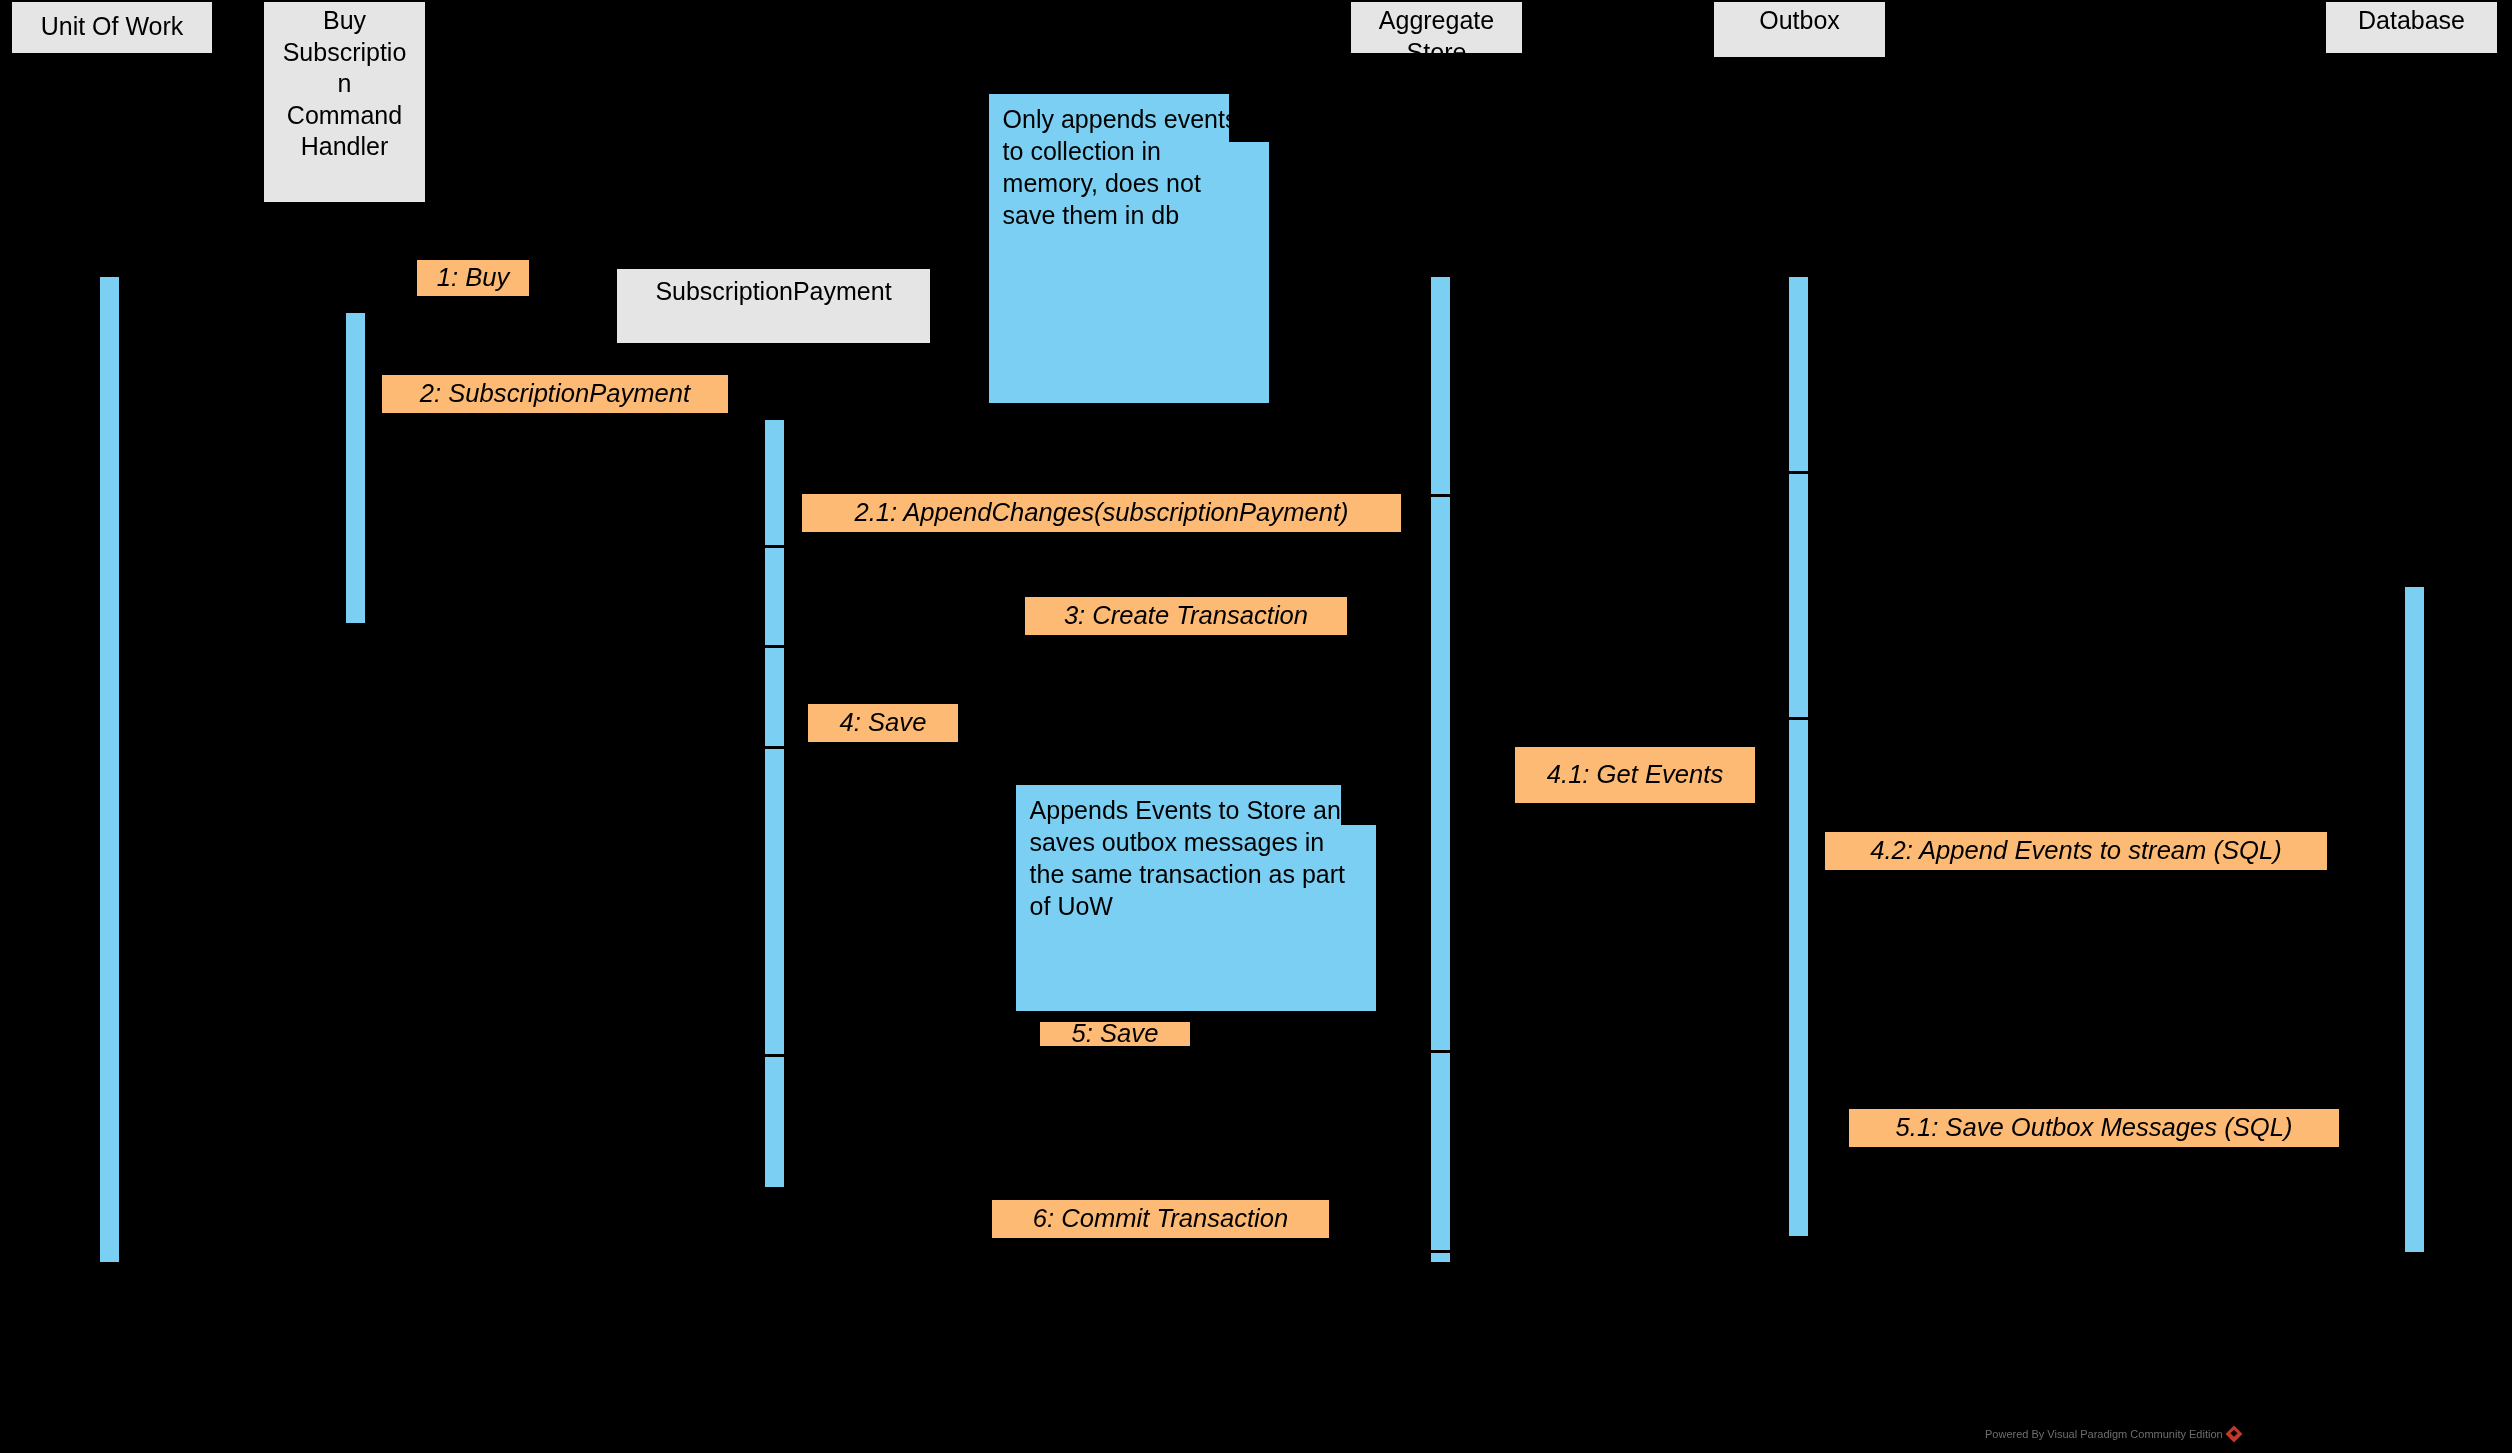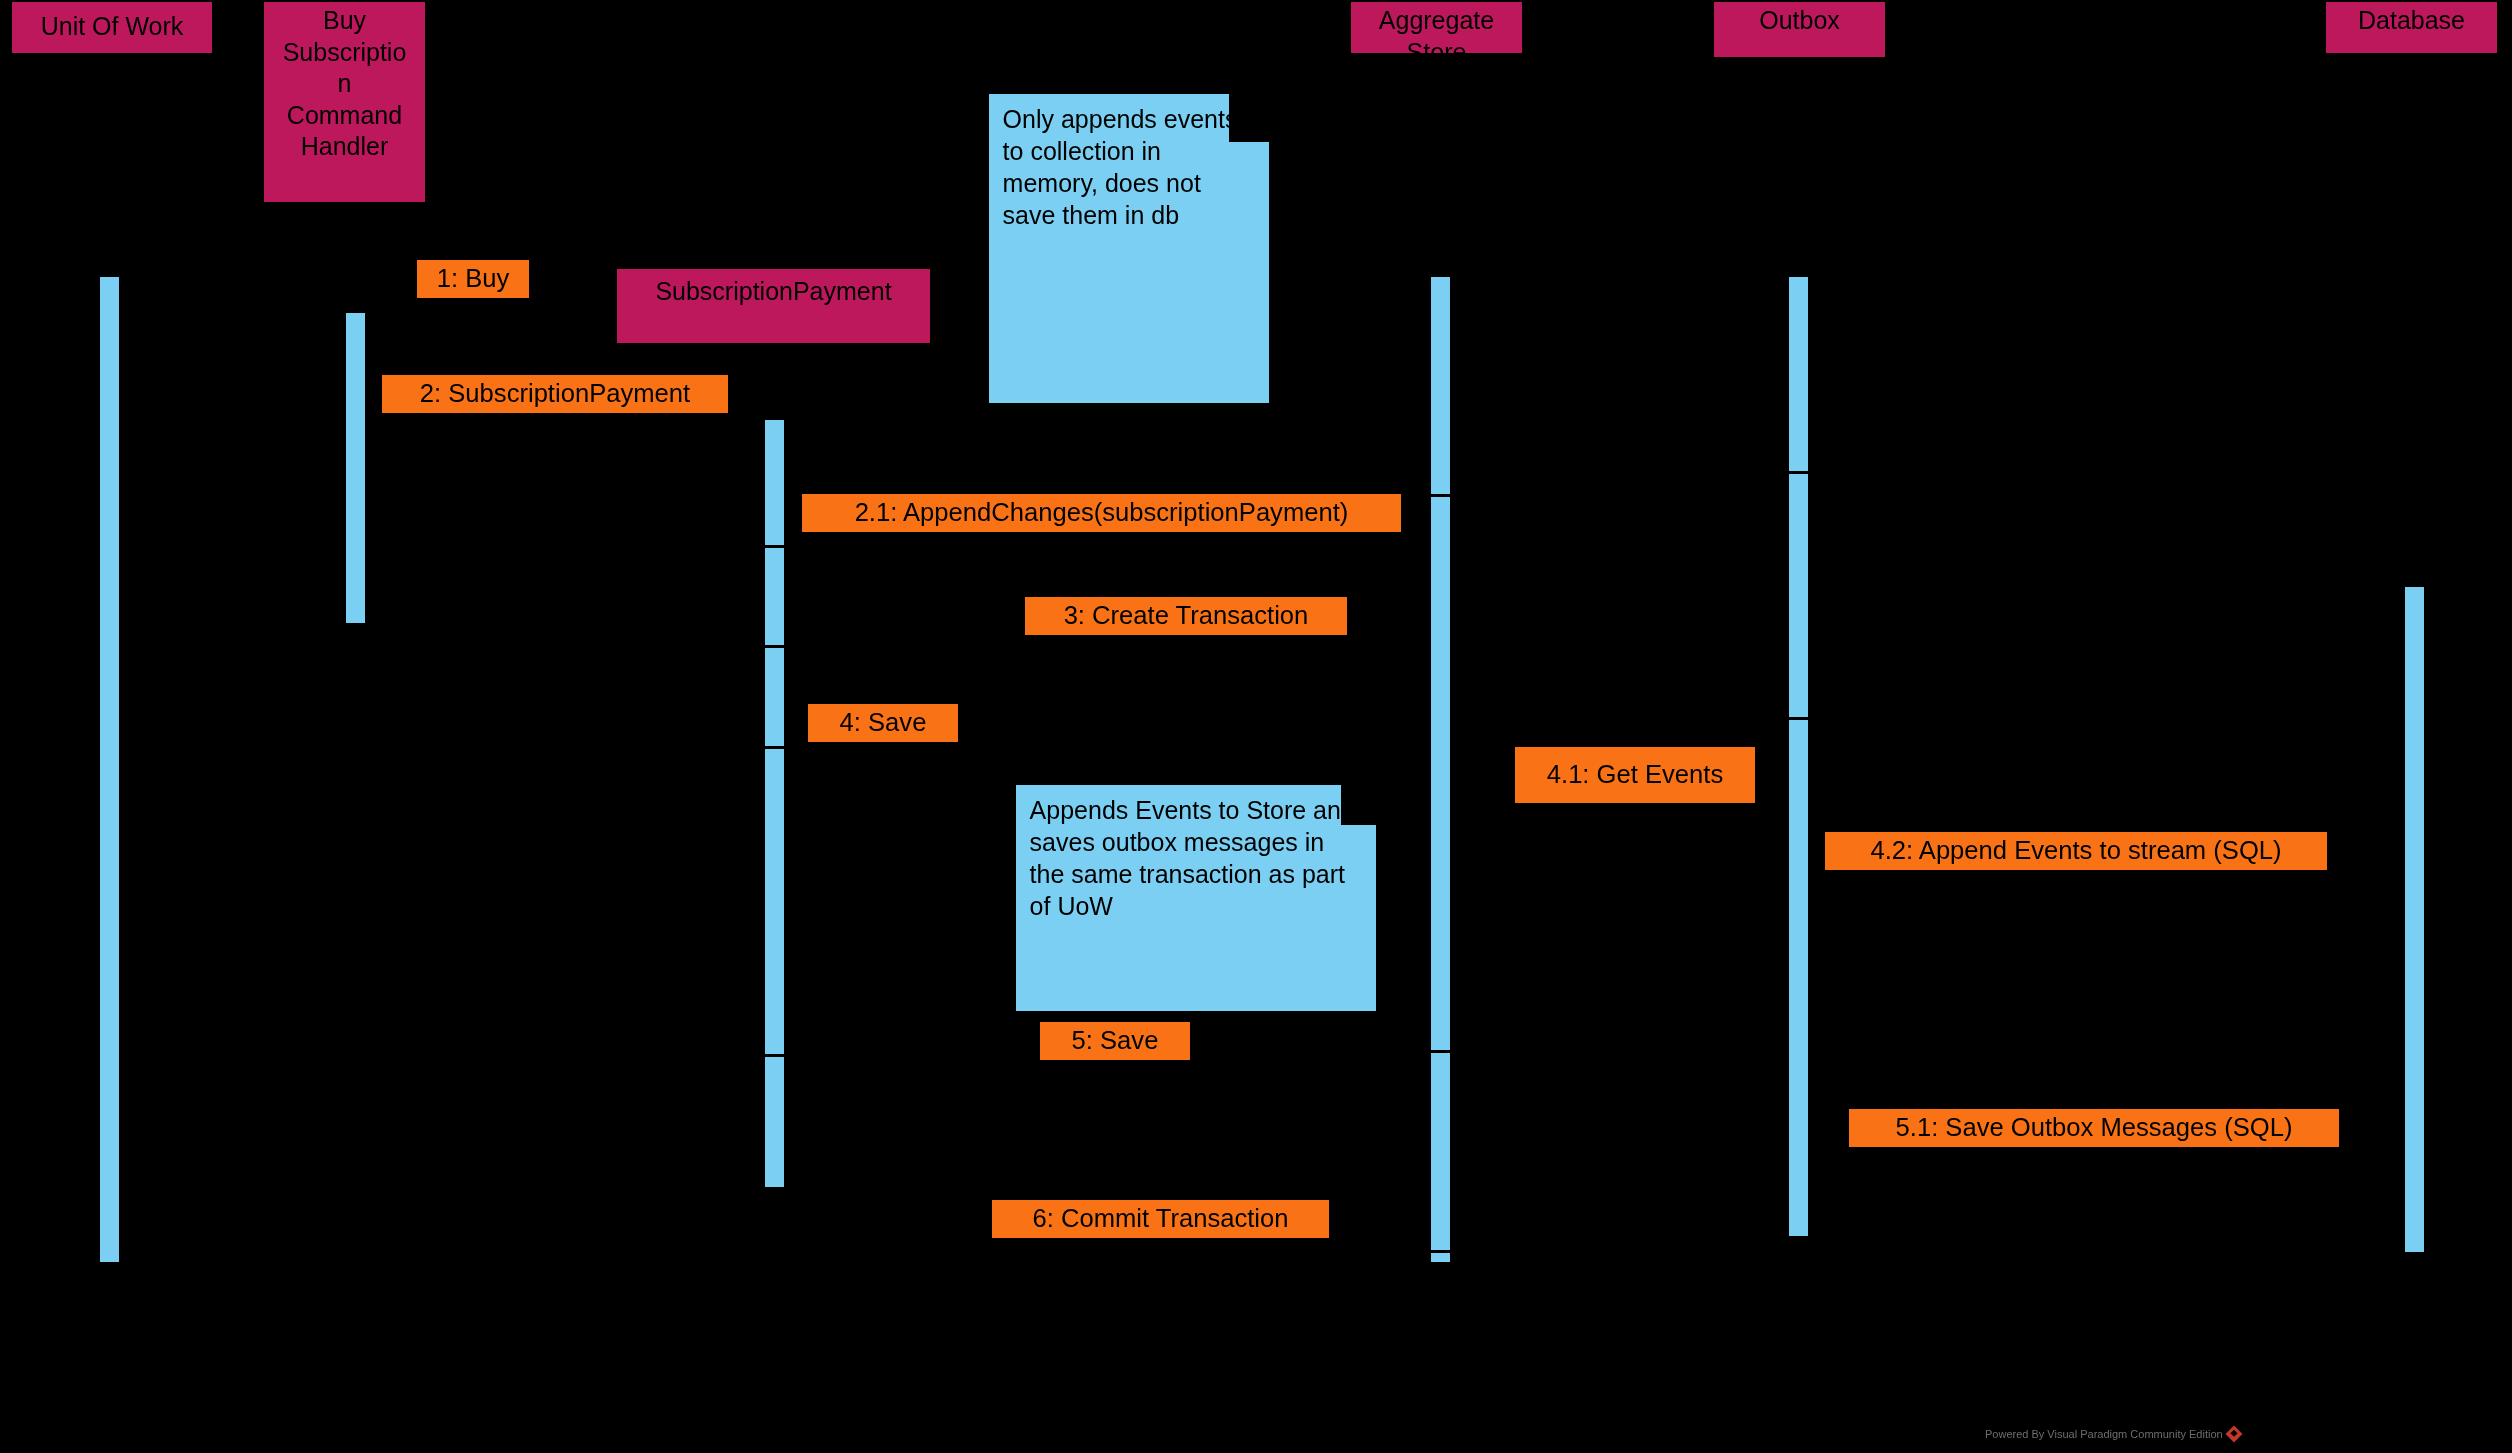--- a/index.html
+++ b/index.html
@@ -12,21 +12,21 @@
     width: 2512px;
     height: 1453px;
     background: #000000;
     overflow: hidden;
     font-family: "Liberation Sans", sans-serif;
   }
 
   
   .participant {
     position: absolute;
-    background: #be185d;
+    background: #e5e5e5;
     color: #000000;
     display: flex;
     align-items: center;
     justify-content: center;
     text-align: left;
     font-size: 25px;
     line-height: 1.26;
     box-sizing: border-box;
     padding: 3.4px 1.7px;
     word-break: break-word;
@@ -41,30 +41,31 @@
   
   .seg-divider {
     position: absolute;
     background: #000000;
     height: 2.6px;
   }
 
   
   .msg {
     position: absolute;
-    background: #f97316;
+    background: #fdba74;
     color: #000000;
     font-size: 25.6px;
     line-height: 1;
     display: flex;
     align-items: center;
     justify-content: center;
-    padding: 19px 12px;
+    padding: 12px 12px;
     box-sizing: border-box;
     white-space: nowrap;
+    font-style: italic;
   }
 
   
   .note {
     position: absolute;
     color: #000000;
     font-size: 25px;
     line-height: 1.28;
     box-sizing: border-box;
     background: #7ACFF2;

